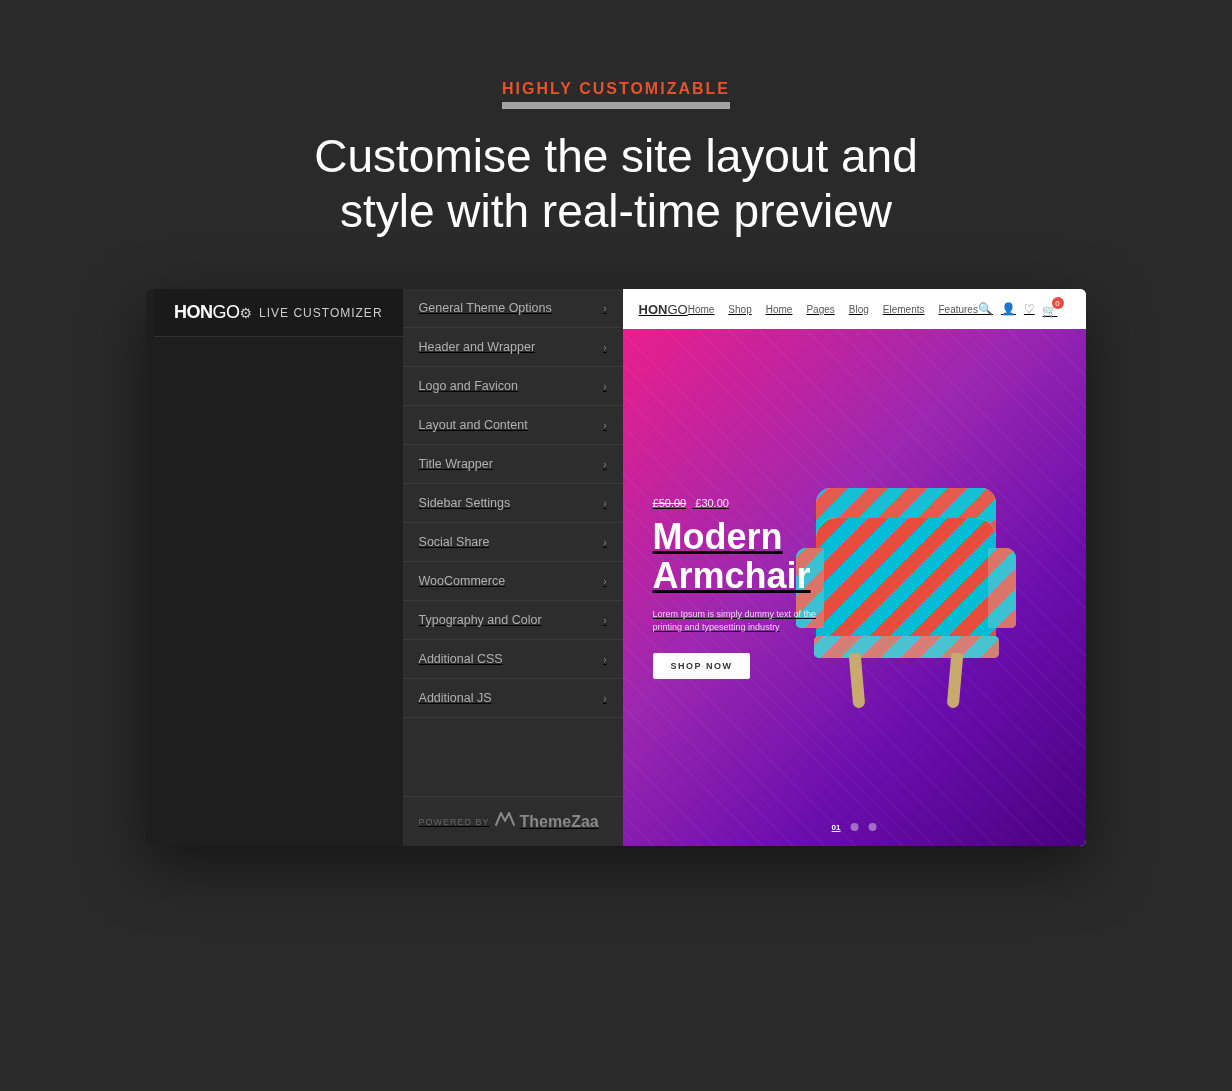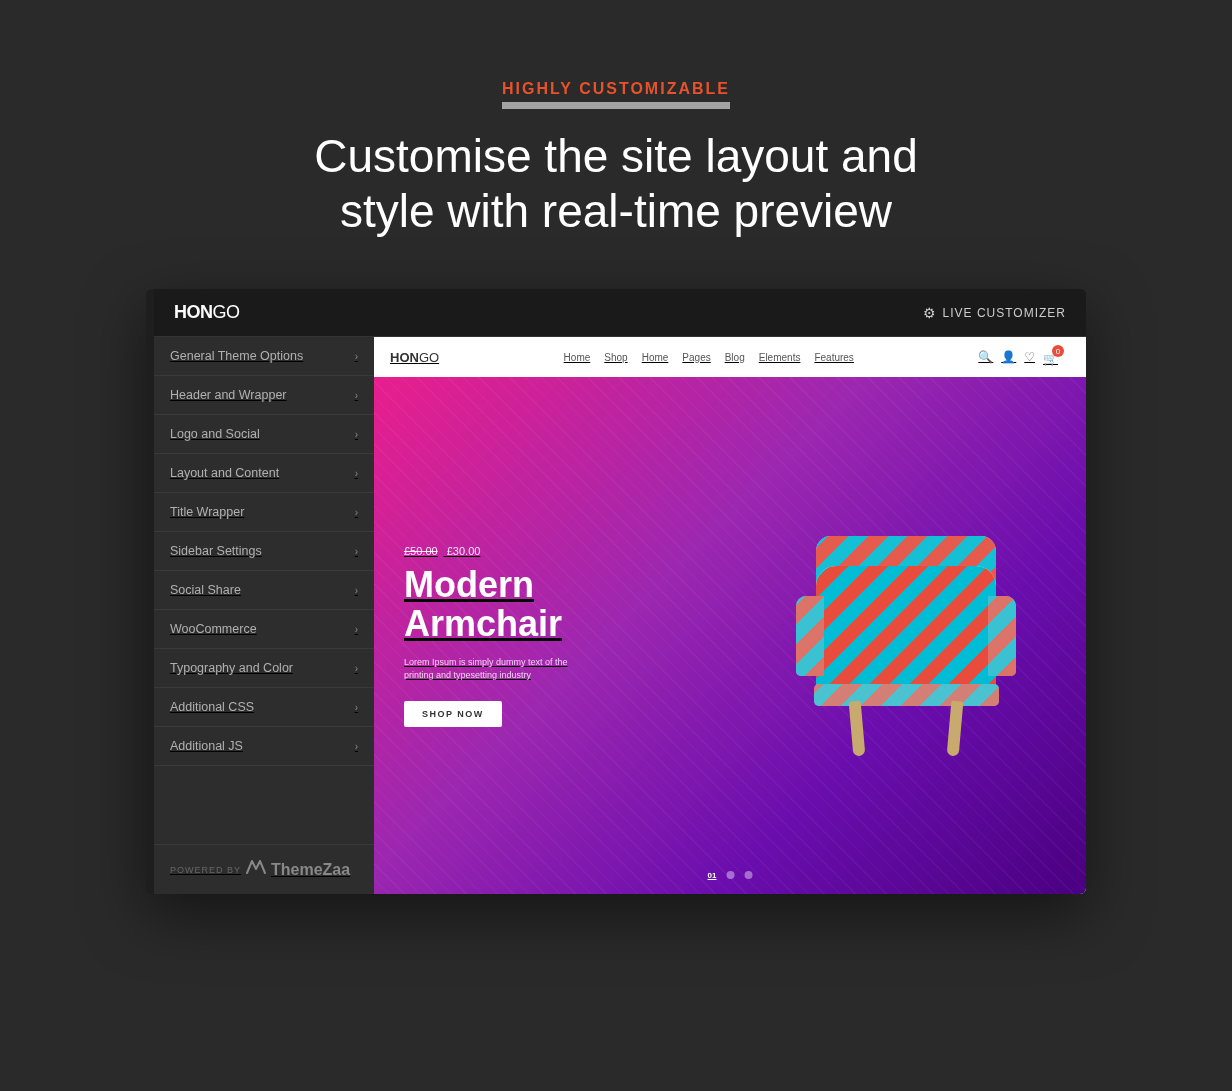--- a/index.html
+++ b/index.html
@@ -39,21 +39,21 @@
     }
 
     .ui-mockup {
       width: 940px;
       max-width: 100%;
       background: #1e1e1e;
       border-radius: 6px;
       overflow: hidden;
       box-shadow: 0 20px 60px rgba(0,0,0,0.5);
       display: flex;
-      flex-direction: column;
+      flex-direction: row;
       padding-left: 8px;
     }
 
     .mockup-topbar {
       background: #1a1a1a;
       height: 48px;
       display: flex;
       align-items: center;
       justify-content: space-between;
       padding: 0 20px;
@@ -456,21 +456,21 @@
       <ul class="sidebar-menu">
         <li>
           <span>General Theme Options</span>
           <span class="chevron">›</span>
         </li>
         <li>
           <span>Header and Wrapper</span>
           <span class="chevron">›</span>
         </li>
         <li>
-          <span>Logo and Social</span>
+          <span>Logo and Favicon</span>
           <span class="chevron">›</span>
         </li>
         <li>
           <span>Layout and Content</span>
           <span class="chevron">›</span>
         </li>
         <li>
           <span>Title Wrapper</span>
           <span class="chevron">›</span>
         </li>

